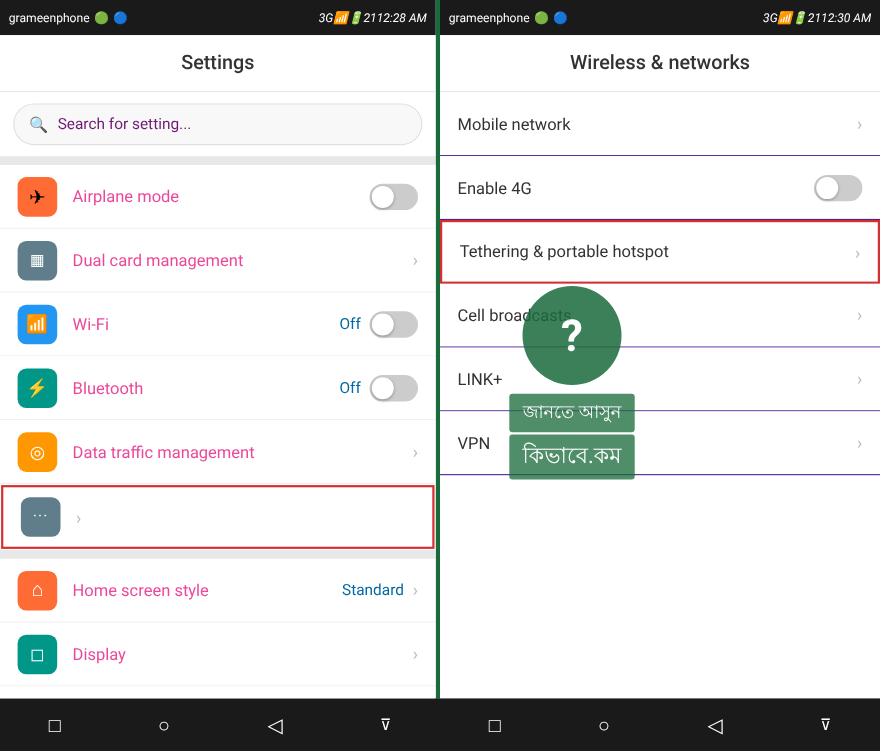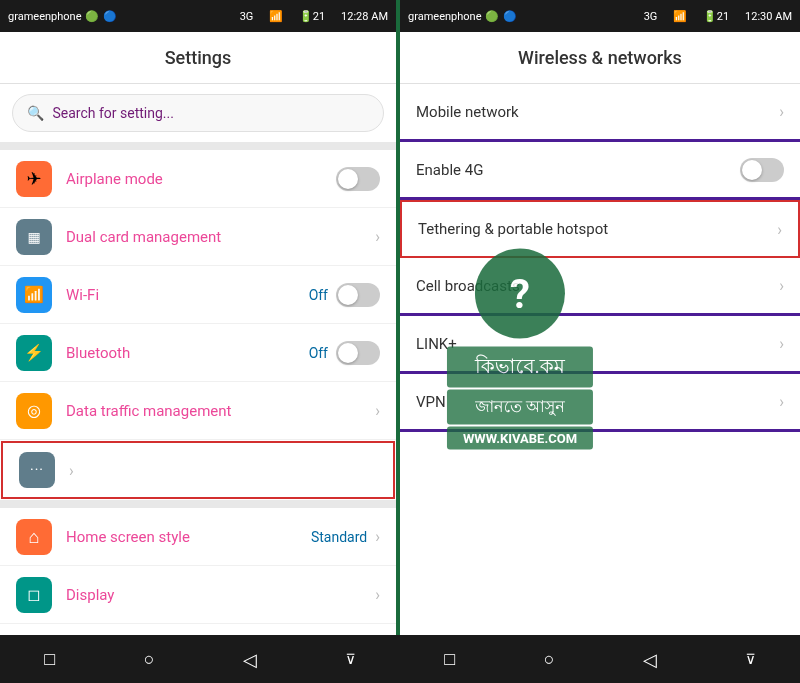--- a/index.html
+++ b/index.html
@@ -1,19 +1,19 @@
 <!DOCTYPE html>
 <html><head>
   <meta charset="utf-8">
   <style>
     * { margin: 0; padding: 0; box-sizing: border-box; }
     body { width: 800px; height: 683px; font-family: 'Roboto', Arial, sans-serif; background: #000; display: flex; flex-direction: column; overflow: hidden; }
 
     .status-left { display: flex; align-items: center; gap: 4px; }
-    .status-right { display: flex; align-items: center; gap: 16px; }
+    .status-right { display: flex; align-items: center; gap: 0; font-style: italic; }
 
     .panel-status-bar {
       height: 24px;
       background: #1a1a1a;
       display: flex;
       justify-content: space-between;
       align-items: center;
       padding: 16px 8px;
       color: #fff;
       font-size: 11px;
@@ -146,21 +146,21 @@
       transition: left 0.2s;
       box-shadow: 0 1px 3px rgba(0,0,0,0.3);
     }
 
     
     .right-list-item {
       display: flex;
       align-items: center;
       padding: 0 16px;
       min-height: 58px;
-      border-bottom: 3px solid #4c1d95;
+      border-bottom: 1px solid #4c1d95;
       background: #fff;
       position: relative;
       cursor: pointer;
     }
 
     .right-item-content {
       flex: 1;
     }
 
     .right-item-title {
@@ -418,23 +418,22 @@
         </div>
         <span class="chevron">›</span>
       </div>
 
     </div>
 
     <div class="watermark-overlay" style="top:55%; left:30%; transform:translate(-50%,-50%);">
       <div class="watermark-circle">
         <span class="watermark-question">?</span>
       </div>
+      <div class="watermark-text-bangla" style="font-size:16px; text-align:center; margin-bottom:2px;">জানতে আসুন</div>
       <div class="watermark-text-bangla" style="font-size:20px; text-align:center; margin-bottom:2px;">কিভাবে.কম</div>
-      <div class="watermark-text-bangla" style="font-size:16px; text-align:center; margin-bottom:2px;">জানতে আসুন</div>
-      <div class="watermark-url" style="text-align:center;">WWW.KIVABE.COM</div>
     </div>
   </div>
 </div>
 
 <div style="display:flex; height:48px; background:#1a1a1a;">
 
   <div class="nav-half">
     <span class="nav-btn">□</span>
     <span class="nav-btn">○</span>
     <span class="nav-btn">◁</span>

